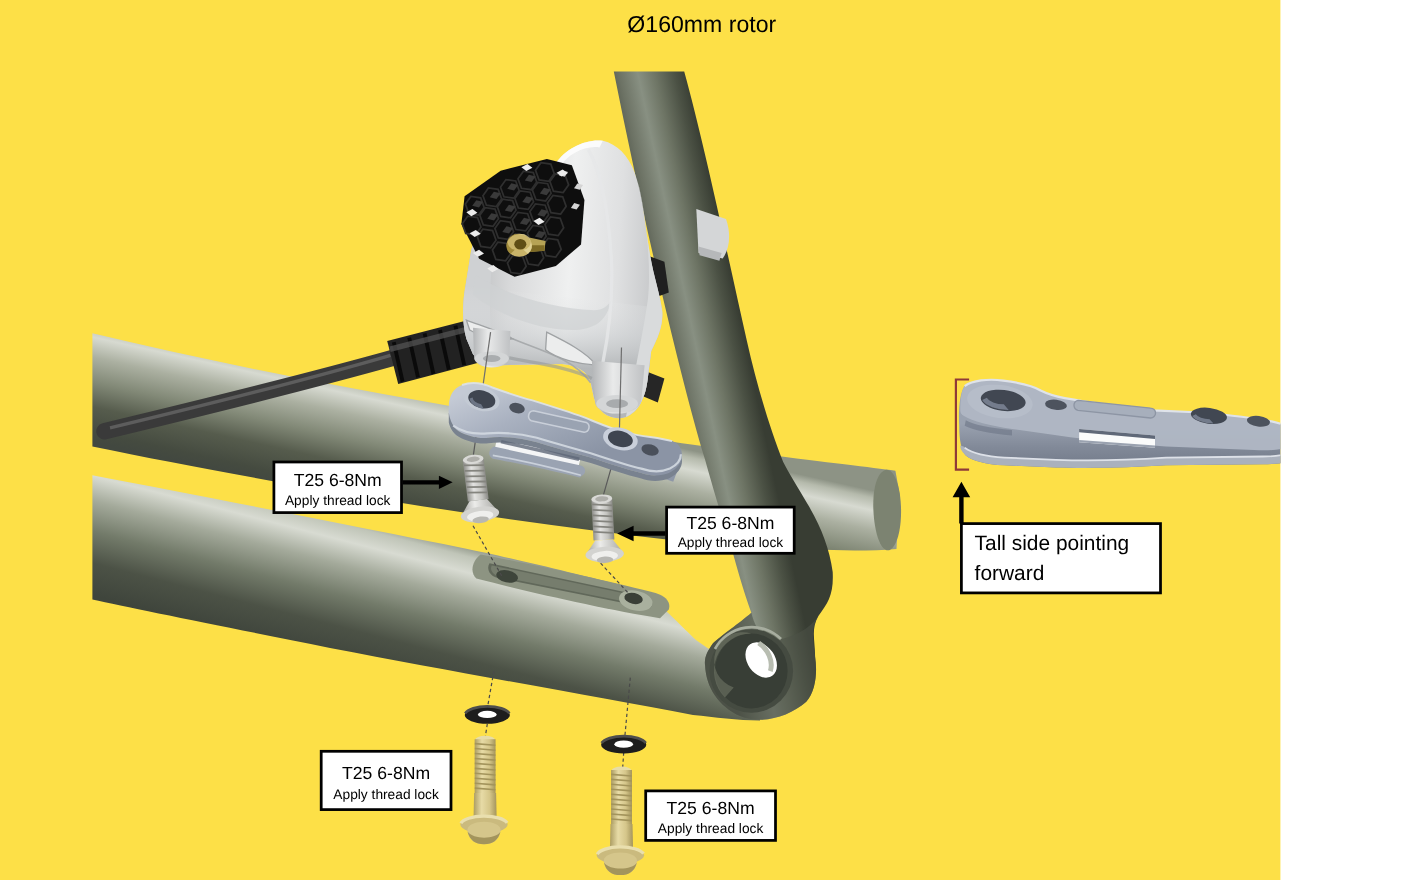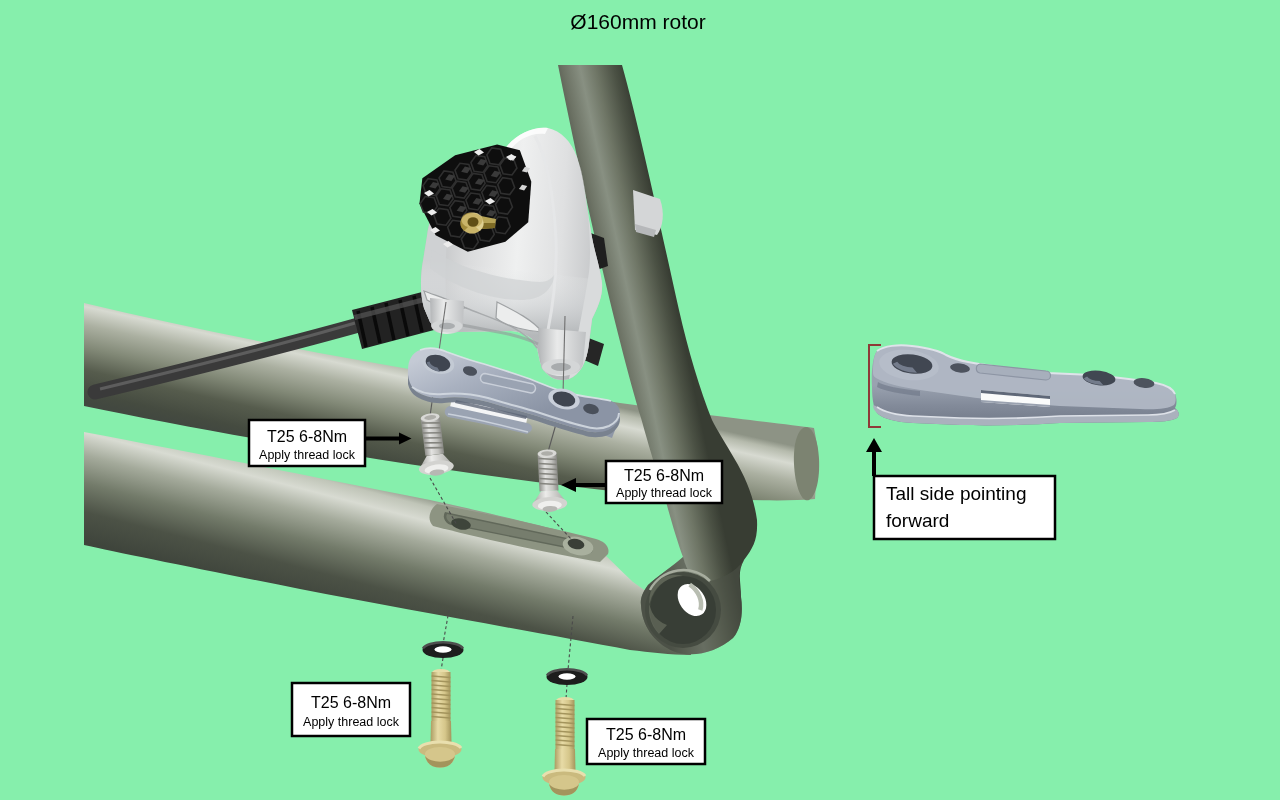--- a/index.html
+++ b/index.html
@@ -1,16 +1,16 @@
 <!DOCTYPE html>
 <html><head>
 <meta charset="utf-8">
 <style>
   html,body{margin:0;padding:0;background:#fff;}
-  #page{position:relative;width:1280px;height:800px;background:#86efac;overflow:hidden;
+  #page{position:relative;width:1164px;height:800px;background:#fde047;overflow:hidden;
         font-family:"Liberation Sans", sans-serif;}
   svg{position:absolute;top:0;left:0;}
 </style>
 </head>
 <body>
 <div id="page">
 <svg width="1280" height="800" viewBox="0 0 1280 800">
 <defs>
   <linearGradient id="tubeA" x1="452" y1="370" x2="428" y2="478" gradientUnits="userSpaceOnUse">
     <stop offset="0" stop-color="#8d9385"></stop>

